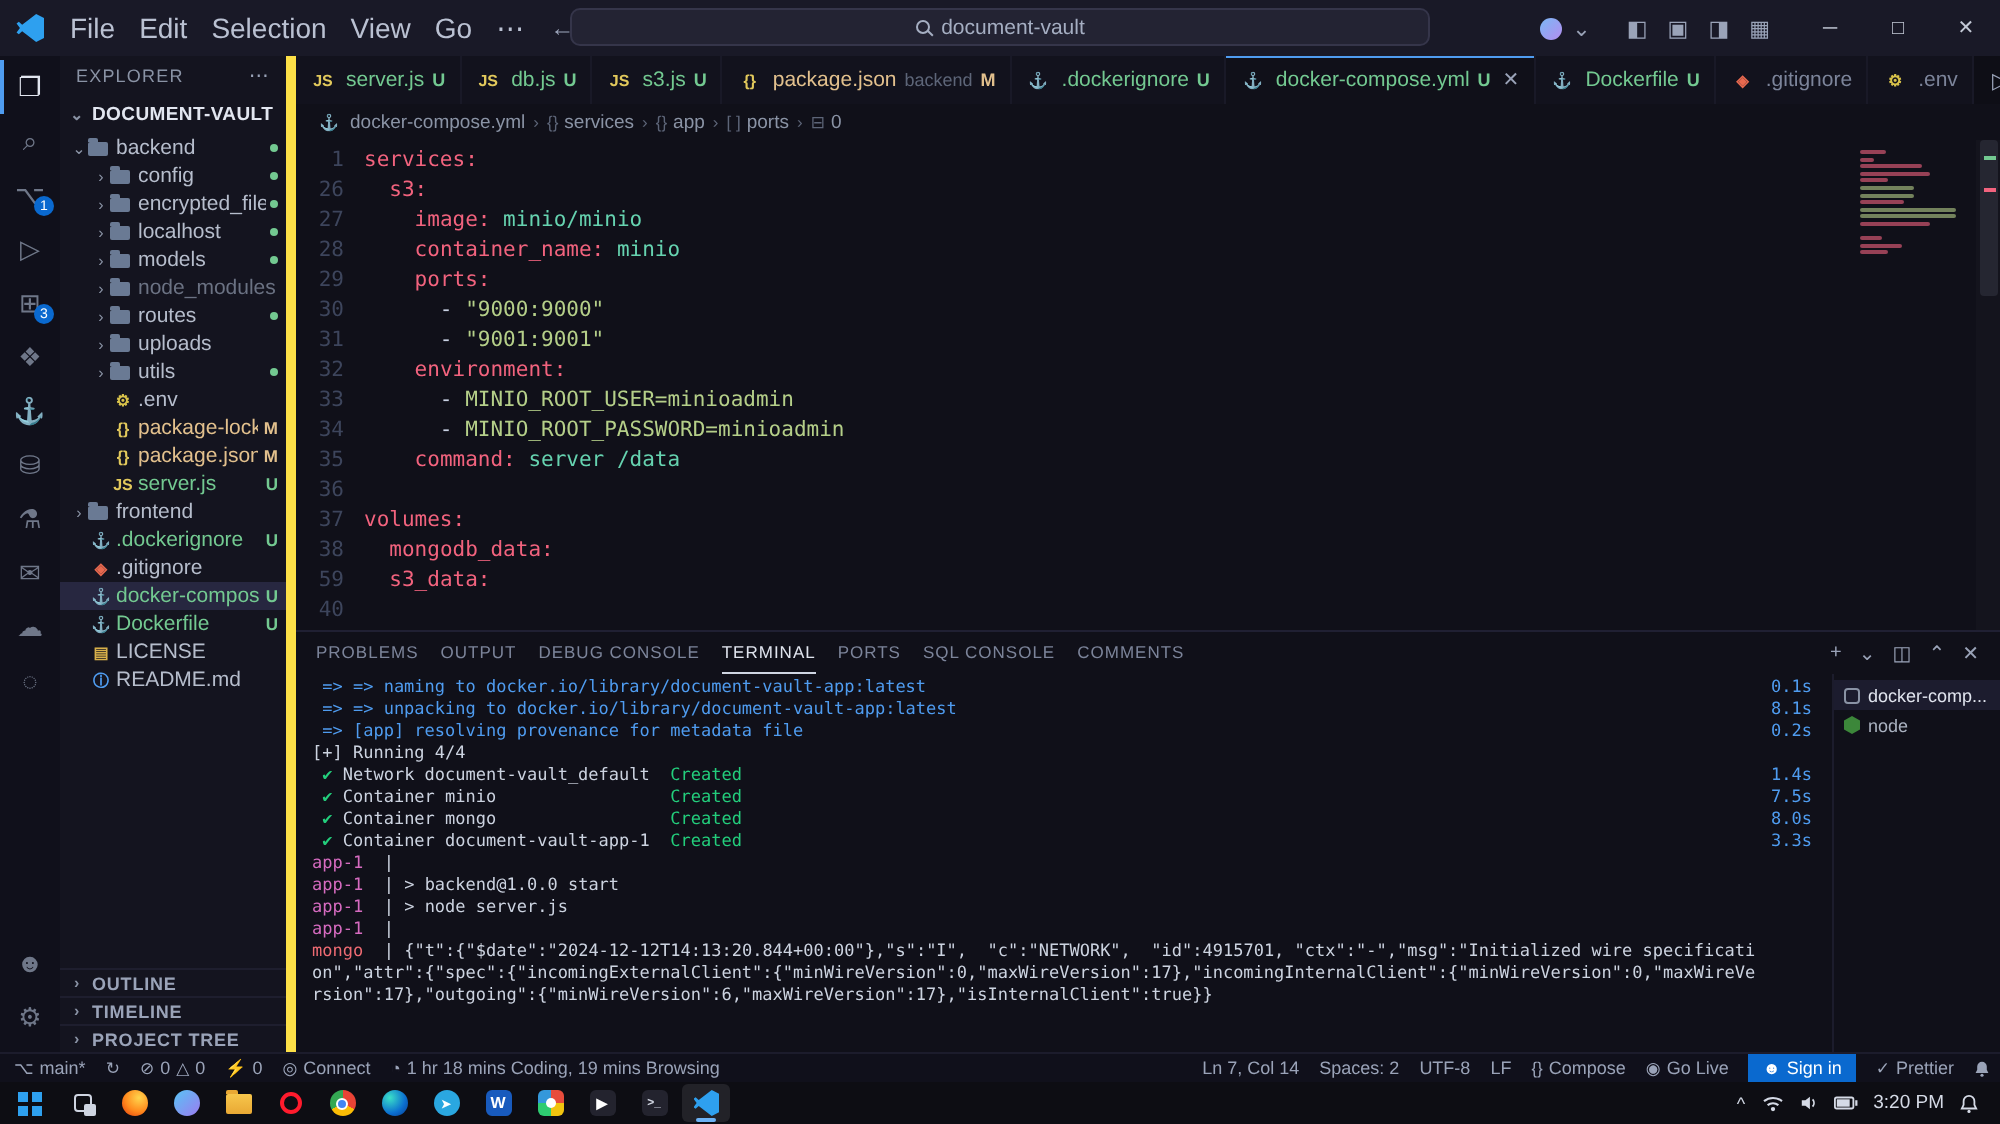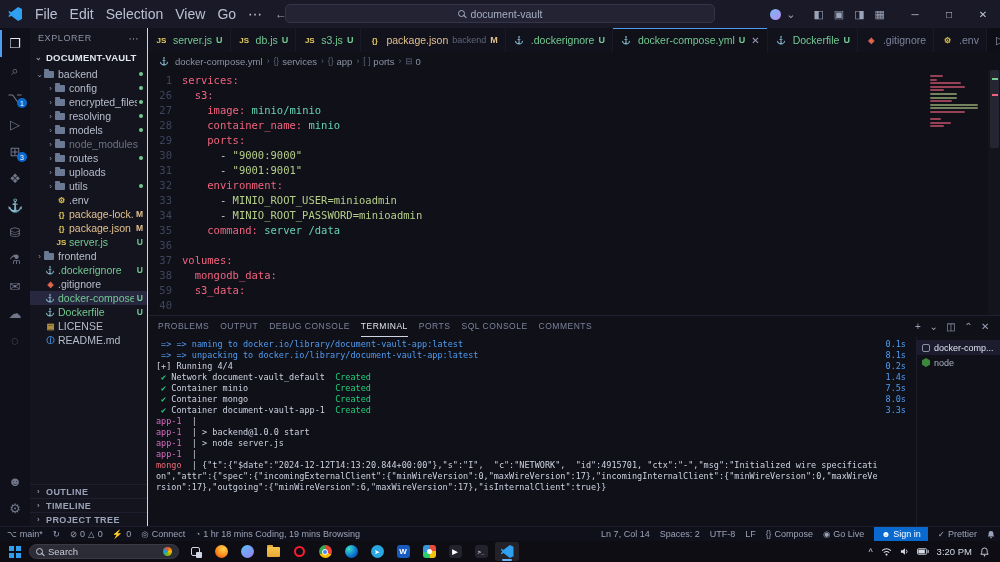--- a/index.html
+++ b/index.html
@@ -24,21 +24,21 @@
   .win-btn{width:34px;height:28px;display:flex;align-items:center;justify-content:center;color:#c3c9d6;font-size:10px}
 
   
   .main{flex:1;display:flex;min-height:0}
   .activitybar{width:30px;flex:0 0 30px;background:#10101b;display:flex;flex-direction:column;align-items:center;padding:2px 0 4px}
   .ab-item{width:30px;height:27px;display:flex;align-items:center;justify-content:center;color:#6f7789;position:relative;font-size:13px}
   .ab-item.active{color:#e2e6f0;box-shadow:inset 2px 0 0 #4f9cf0}
   .ab-badge{position:absolute;right:3px;bottom:3px;min-width:10px;height:10px;border-radius:5px;background:#0a69cf;color:#fff;font-size:7px;display:flex;align-items:center;justify-content:center;padding:0 2px}
   .ab-spacer{flex:1}
 
-  .sidebar{width:118px;flex:0 0 118px;background:#14141f;border-right:1px solid #fde047;display:flex;flex-direction:column;min-height:0}
+  .sidebar{width:118px;flex:0 0 118px;background:#14141f;border-right:5px solid #fde047;display:flex;flex-direction:column;min-height:0}
   .sb-header{height:20px;flex:0 0 20px;display:flex;align-items:center;padding:0 8px;color:#8a93a5;font-size:9px;letter-spacing:.6px}
   .sb-header .dots{margin-left:auto;font-size:10px;color:#9aa3b8}
   .project-row{height:19px;flex:0 0 19px;display:flex;align-items:center;gap:3px;padding:0 4px;color:#e2e6f0;font-weight:bold;font-size:9.5px;letter-spacing:.2px}
   .tree{flex:1;overflow:hidden}
   .trow{height:14px;display:flex;align-items:center;padding-right:4px;color:#b6bdcc;font-size:10.5px}
   .trow.selected{background:#272740}
   .chev{width:9px;flex:0 0 9px;font-size:8px;color:#8a93a5;text-align:center}
   .folder-ico{width:10px;height:7px;flex:0 0 10px;background:#6a7a94;border-radius:1px;position:relative;margin-right:4px}
   .folder-ico::before{content:"";position:absolute;top:-2px;left:0;width:5px;height:2px;background:#6a7a94;border-radius:1px 1px 0 0}
   .ficon{width:13px;flex:0 0 13px;font-size:8px;font-weight:bold;text-align:center;margin-right:1px}
@@ -233,21 +233,21 @@
           </div>
           <div class="trow" style="padding-left: 16px;">
             <span class="chev">›</span>
             <span class="folder-ico"></span>
             <span class="flabel">encrypted_files</span>
             <span class="tdot"></span>
           </div>
           <div class="trow" style="padding-left: 16px;">
             <span class="chev">›</span>
             <span class="folder-ico"></span>
-            <span class="flabel">resolving</span>
+            <span class="flabel">localhost</span>
             <span class="tdot"></span>
           </div>
           <div class="trow" style="padding-left: 16px;">
             <span class="chev">›</span>
             <span class="folder-ico"></span>
             <span class="flabel">models</span>
             <span class="tdot"></span>
           </div>
           <div class="trow" style="padding-left: 16px;">
             <span class="chev">›</span>
@@ -486,21 +486,21 @@
               <span class="ta-ico">⌄</span>
               <span class="ta-ico">◫</span>
               <span class="ta-ico">⌃</span>
               <span class="ta-ico">✕</span>
             </div>
           </div>
         <div class="term-body">
           <div class="term-out">
               <div class="tline"><span style="color: rgb(79, 156, 240);"> =&gt; =&gt; naming to docker.io/library/document-vault-app:latest</span><span class="t-right" style="color: rgb(79, 156, 240);">0.1s</span></div>
               <div class="tline"><span style="color: rgb(79, 156, 240);"> =&gt; =&gt; unpacking to docker.io/library/document-vault-app:latest</span><span class="t-right" style="color: rgb(79, 156, 240);">8.1s</span></div>
-              <div class="tline"><span class="t-right" style="color: rgb(79, 156, 240);">0.2s</span></div>
+              <div class="tline"><span style="color: rgb(79, 156, 240);"> =&gt; [app] resolving provenance for metadata file</span><span class="t-right" style="color: rgb(79, 156, 240);">0.2s</span></div>
               <div class="tline"><span style="color: rgb(204, 211, 224);">[+] Running 4/4</span></div>
               <div class="tline"><span style="color: rgb(35, 206, 124);"> ✔ </span><span style="color: rgb(204, 211, 224);">Network document-vault_default  </span><span style="color: rgb(35, 206, 124);">Created</span><span class="t-right" style="color: rgb(79, 156, 240);">1.4s</span></div>
               <div class="tline"><span style="color: rgb(35, 206, 124);"> ✔ </span><span style="color: rgb(204, 211, 224);">Container minio                 </span><span style="color: rgb(35, 206, 124);">Created</span><span class="t-right" style="color: rgb(79, 156, 240);">7.5s</span></div>
               <div class="tline"><span style="color: rgb(35, 206, 124);"> ✔ </span><span style="color: rgb(204, 211, 224);">Container mongo                 </span><span style="color: rgb(35, 206, 124);">Created</span><span class="t-right" style="color: rgb(79, 156, 240);">8.0s</span></div>
               <div class="tline"><span style="color: rgb(35, 206, 124);"> ✔ </span><span style="color: rgb(204, 211, 224);">Container document-vault-app-1  </span><span style="color: rgb(35, 206, 124);">Created</span><span class="t-right" style="color: rgb(79, 156, 240);">3.3s</span></div>
               <div class="tline"><span style="color: rgb(214, 107, 192);">app-1  </span><span style="color: rgb(204, 211, 224);">|</span></div>
               <div class="tline"><span style="color: rgb(214, 107, 192);">app-1  </span><span style="color: rgb(204, 211, 224);">| </span><span style="color: rgb(204, 211, 224);">&gt; backend@1.0.0 start</span></div>
               <div class="tline"><span style="color: rgb(214, 107, 192);">app-1  </span><span style="color: rgb(204, 211, 224);">| </span><span style="color: rgb(204, 211, 224);">&gt; node server.js</span></div>
               <div class="tline"><span style="color: rgb(214, 107, 192);">app-1  </span><span style="color: rgb(204, 211, 224);">|</span></div>
               <div class="tline wrap"><span style="color: rgb(239, 107, 115);">mongo  </span><span style="color: rgb(204, 211, 224);">| </span><span style="color: rgb(204, 211, 224);">{"t":{"$date":"2024-12-12T14:13:20.844+00:00"},"s":"I",  "c":"NETWORK",  "id":4915701, "ctx":"-","msg":"Initialized wire specification","attr":{"spec":{"incomingExternalClient":{"minWireVersion":0,"maxWireVersion":17},"incomingInternalClient":{"minWireVersion":0,"maxWireVersion":17},"outgoing":{"minWireVersion":6,"maxWireVersion":17},"isInternalClient":true}}</span></div>
@@ -573,25 +573,20 @@
         <svg width="8" height="9" viewBox="0 0 10 11">
             <path d="M5 1a3 3 0 0 0-3 3v2L1 8h8L8 6V4a3 3 0 0 0-3-3z" fill="currentColor"></path>
             <circle cx="5" cy="9.4" r="1" fill="currentColor"></circle>
           </svg>
       </span>
     </div>
   </div>
 
   <div class="taskbar">
     <span class="start-ico"></span>
-    <div class="tb-search">
-      <span class="mag"></span>
-      <span>Search</span>
-      <span class="search-orb"></span>
-    </div>
     <div style="display:flex;align-items:center;gap:2px">
         <div class="tb-app">
           <span class="app-ico taskview"></span>
         </div>
         <div class="tb-app">
           <span class="app-ico firefox"></span>
         </div>
         <div class="tb-app">
           <span class="app-ico copilot"></span>
         </div>

